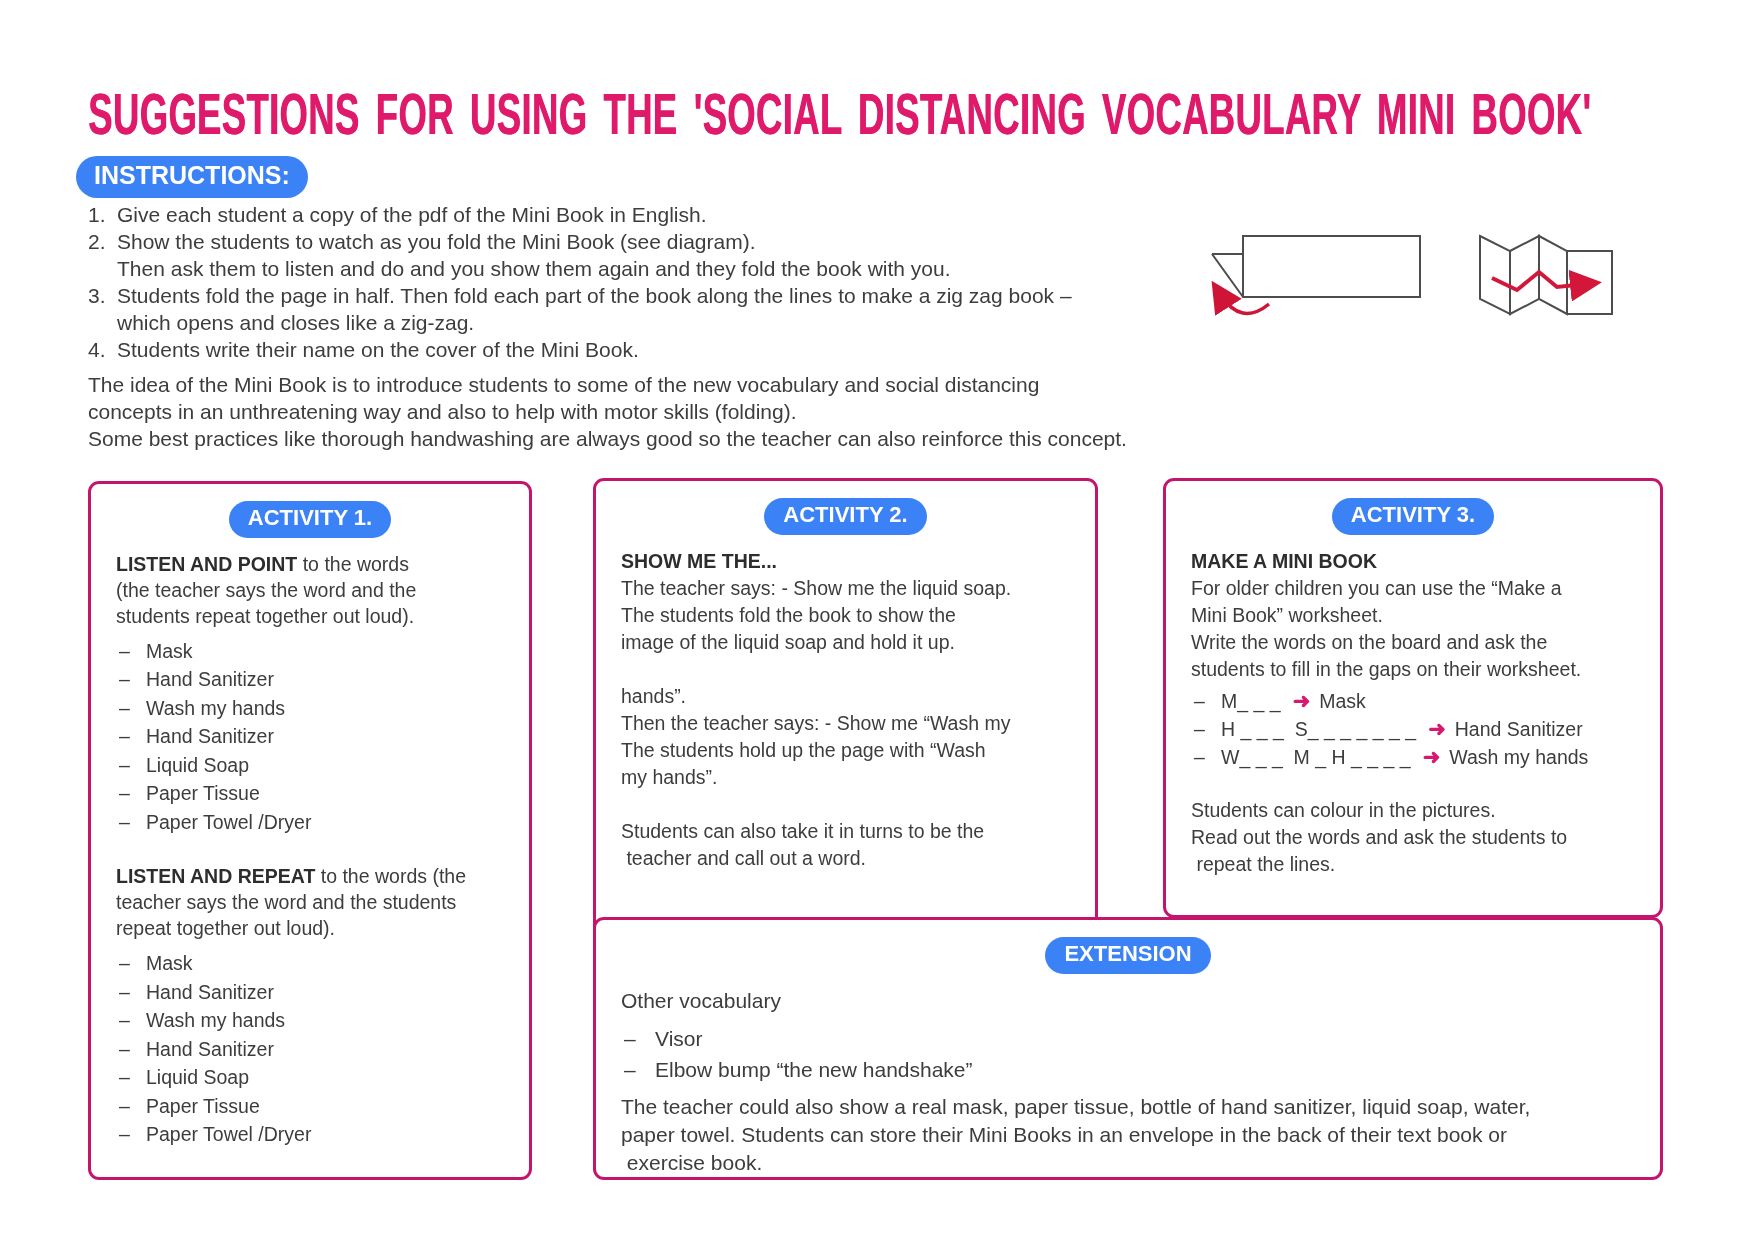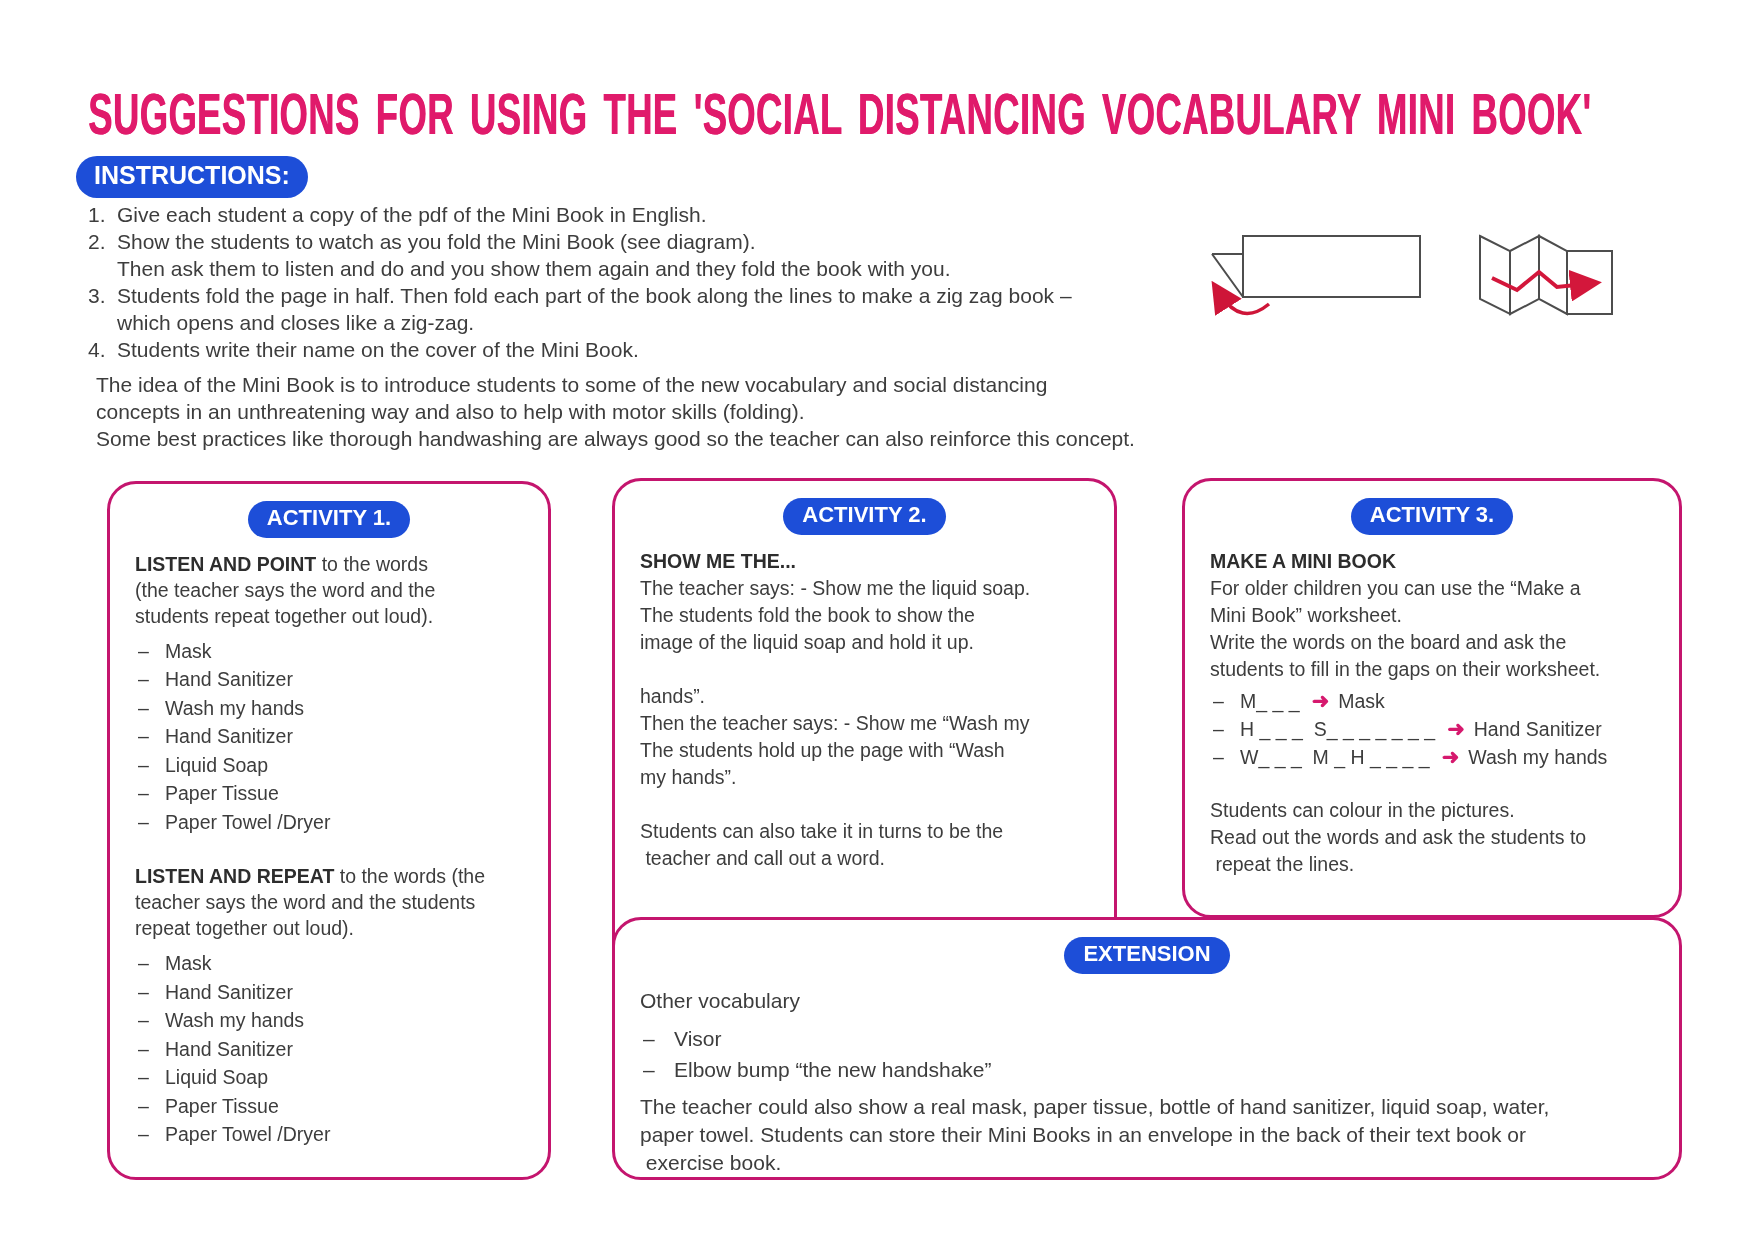--- a/index.html
+++ b/index.html
@@ -6,33 +6,33 @@
   html,body { width:1754px; height:1241px; }
   body { position:relative; background:#ffffff; color:#3d3d3d;
          font-family:"Liberation Sans", sans-serif; overflow:hidden; }
 
   .title { position:absolute; left:88px; top:80px; white-space:nowrap;
            font-size:58px; font-weight:bold; color:#e01a6b;
            letter-spacing:0.5px; word-spacing:9px;
            transform:scaleX(0.63); transform-origin:left top;
            text-shadow:0.8px 0 0 currentColor; }
 
-  .pill { display:inline-block; background:#1d4ed8; color:#ffffff;
+  .pill { display:inline-block; background:#3b82f6; color:#ffffff;
           font-weight:bold; border-radius:22px; line-height:1.25; }
   .badge-instructions { position:absolute; left:76px; top:156px;
           font-size:25px; padding:4px 18px 7px; }
 
   .instr { position:absolute; left:88px; top:201px; font-size:21px; line-height:27px; }
   .instr-row { display:flex; }
   .instr-num { width:29px; flex:none; }
   .instr-text, .line, .xline { white-space:pre; }
 
-  .para { position:absolute; left:96px; top:371px; font-size:21px; line-height:27px; }
-
-  .box { position:absolute; border:3px solid #c4156e; border-radius:29px; background:#fff;margin-left:19px; }
+  .para { position:absolute; left:88px; top:371px; font-size:21px; line-height:27px; }
+
+  .box { position:absolute; border:3px solid #c4156e; border-radius:11px; background:#fff; }
   #box1 { left:88px;  top:481px; width:444px;  height:699px; }
   #box2 { left:593px; top:478px; width:505px;  height:532px; }
   #box3 { left:1163px;top:478px; width:500px;  height:440px; }
   #boxext { left:593px; top:917px; width:1070px; height:263px; }
   .box-head { text-align:center; margin-top:17px; }
   .box .pill { font-size:22px; padding:3px 19px 6px; }
 
   .box-body { padding:13px 18px 0 25px; font-size:19.5px; line-height:26px; }
   #box2 .box-body, #box3 .box-body { line-height:27px; }
   b.head { color:#2d2d2d; }

